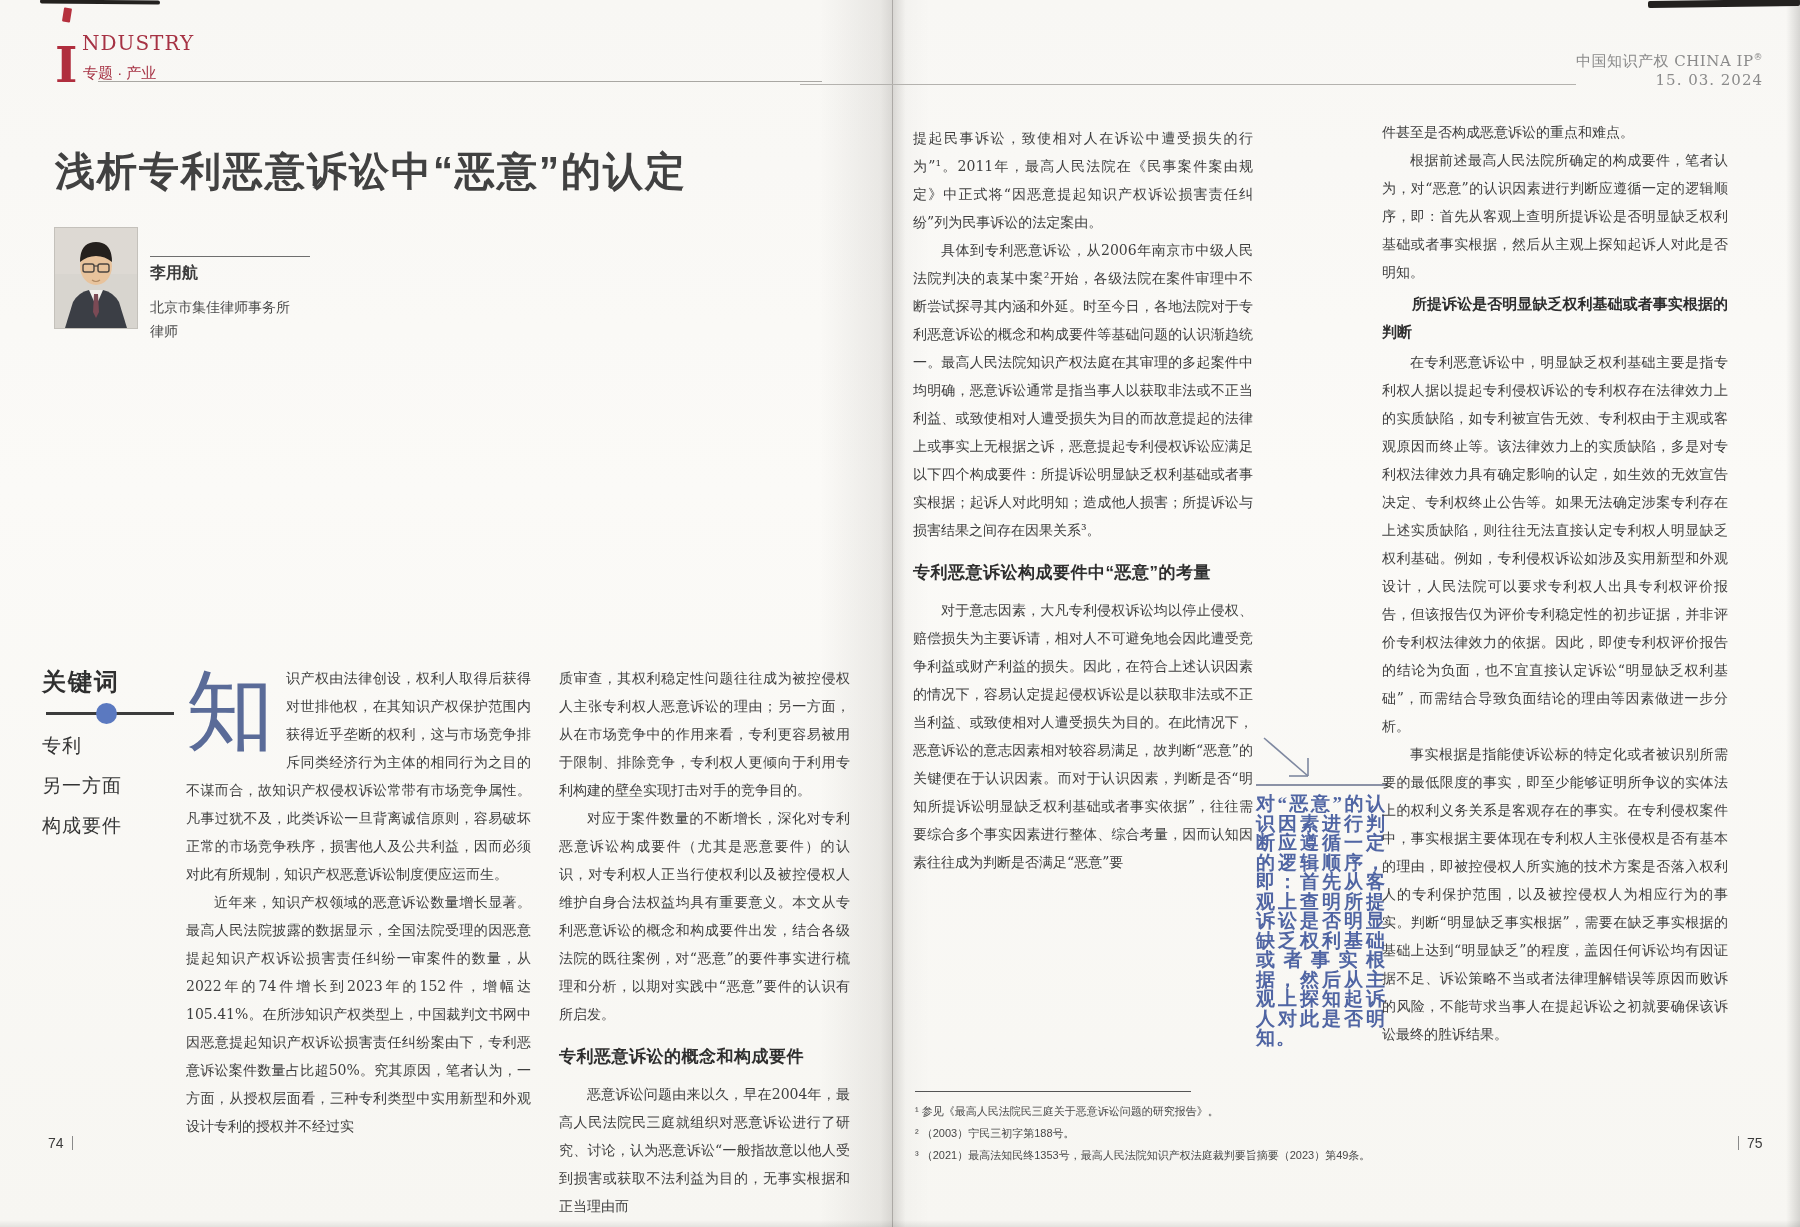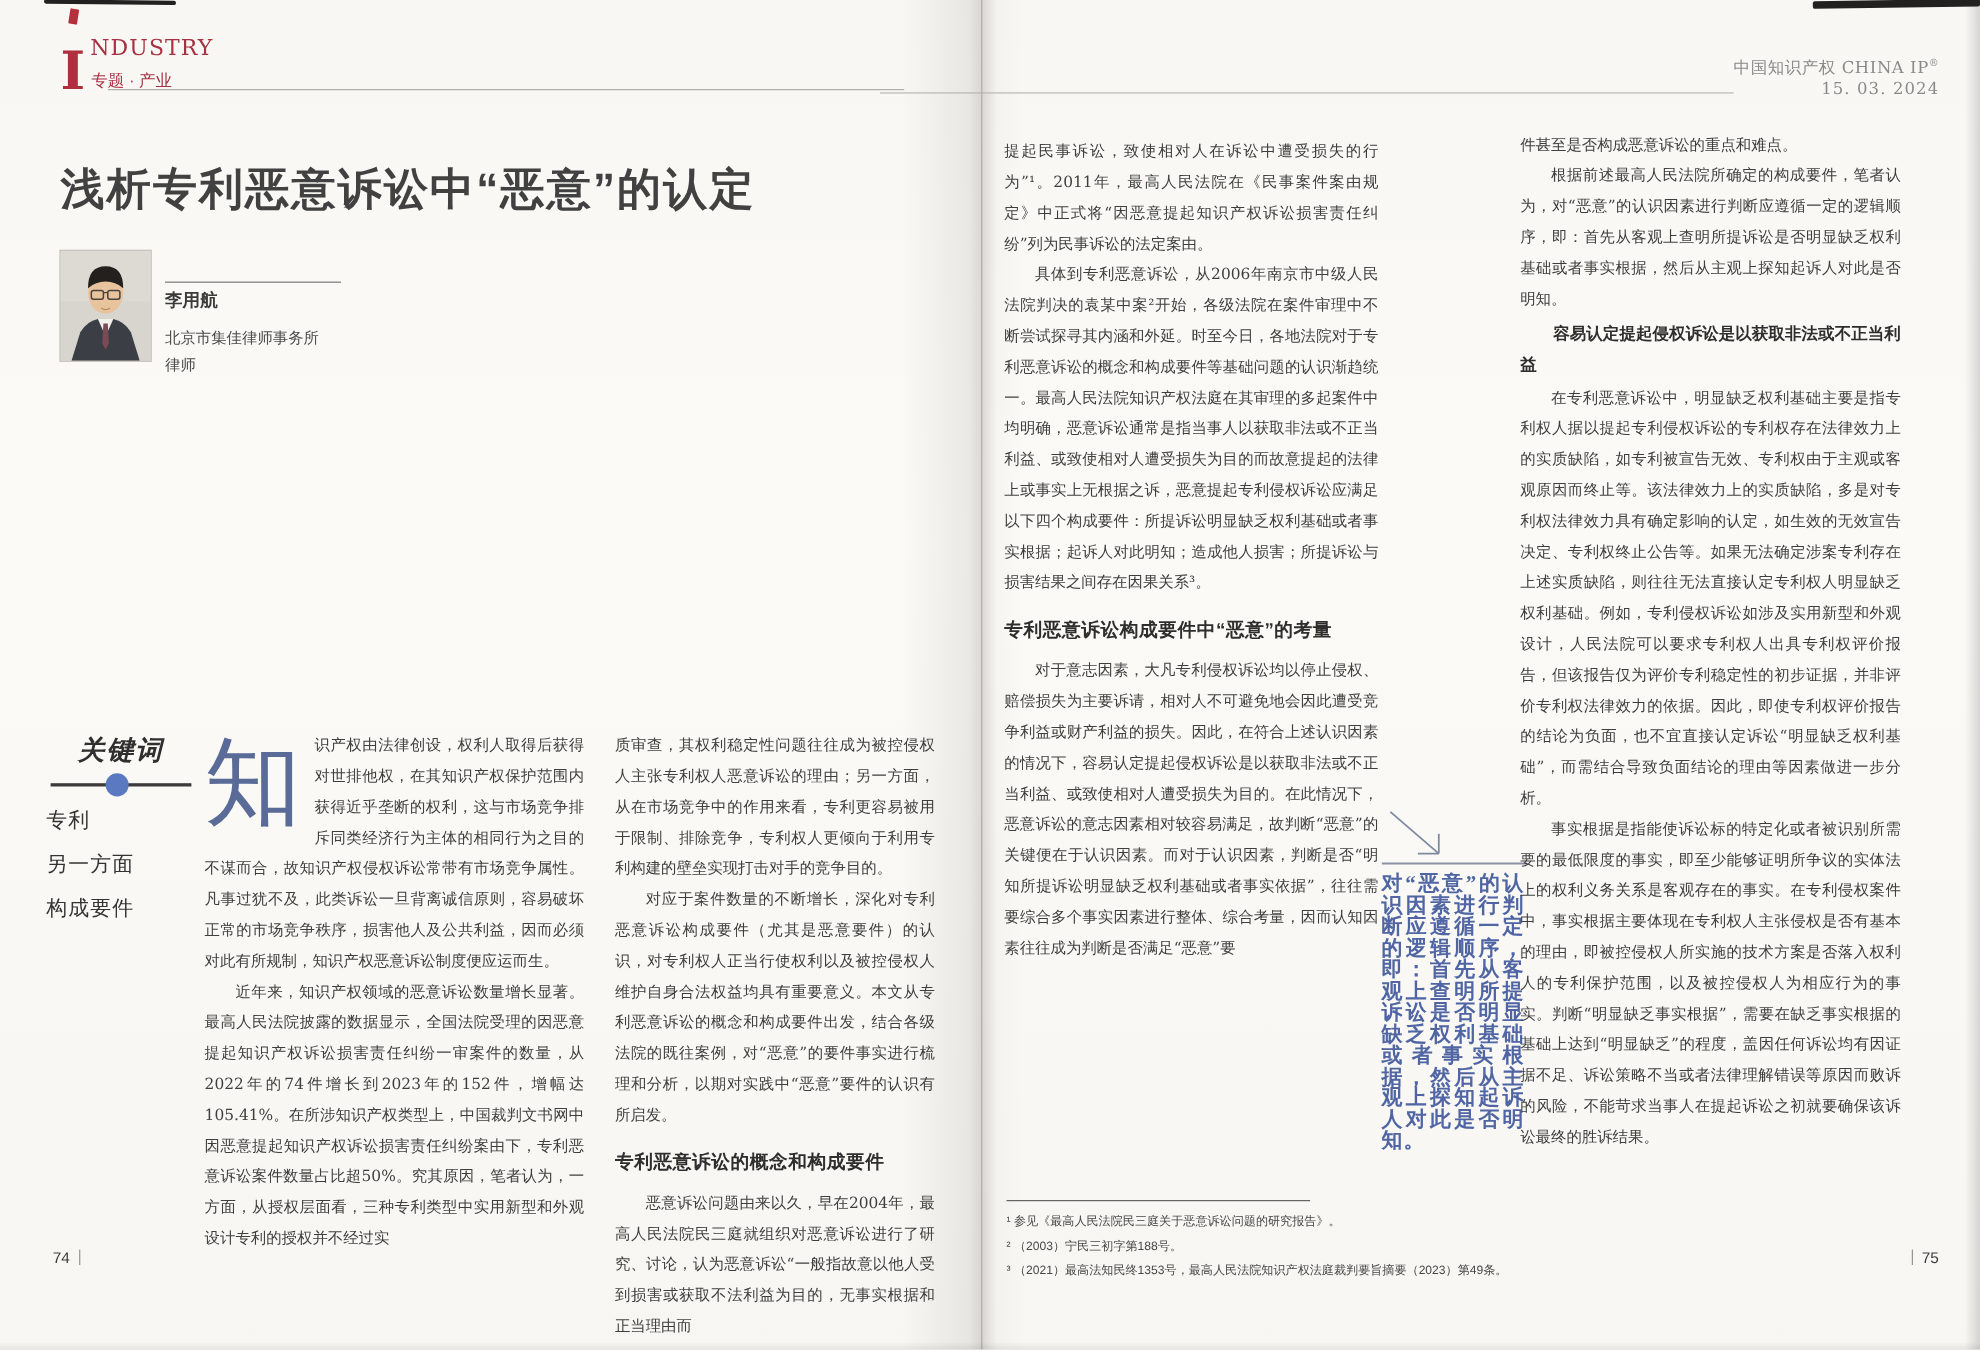--- a/index.html
+++ b/index.html
@@ -32,21 +32,21 @@
   .date{left:1280px;top:71px;width:483px;text-align:right;font-size:15px;color:#8a8a8a;letter-spacing:1px;}
   .hdr-rule-right{left:800px;top:84px;width:776px;height:1px;background:#b4b2ae;}
   
   .title{left:55px;top:144px;width:780px;font-family:"Liberation Sans",sans-serif;font-weight:bold;font-size:40px;letter-spacing:2px;color:#414141;}
   .photo{left:55px;top:228px;width:82px;height:100px;background:#d6d3cd;box-shadow:0 0 0 1px #c4c1bb;}
   .auth-rule{left:150px;top:256px;width:160px;height:1px;background:#6e6e6e;}
   .auth-name{left:150px;top:263px;font-family:"Liberation Sans",sans-serif;font-weight:bold;font-size:16px;color:#3b3b3b;}
   .auth-org{left:150px;top:299px;font-family:"Liberation Sans",sans-serif;font-size:14px;color:#4c4c4c;}
   .auth-role{left:150px;top:323px;font-family:"Liberation Sans",sans-serif;font-size:14px;color:#4c4c4c;}
   
-  .kw-label{left:42px;top:666px;width:136px;text-align:center;font-weight:bold;font-size:24px;color:#2f2f2f;letter-spacing:2px;font-style:italic;}
+  .kw-label{left:42px;top:666px;width:136px;font-weight:bold;font-size:24px;color:#2f2f2f;letter-spacing:2px;}
   .kw-sep{left:46px;top:712px;width:128px;height:3px;background:#3c3c3c;}
   .kw-dot{left:96px;top:703px;width:21px;height:21px;border-radius:50%;background:#5b79c0;}
   .kw-items{left:42px;top:733px;width:136px;text-align:left;font-size:19px;color:#333;letter-spacing:1px;}
   .kw-items div{margin-bottom:14px;}
   
   .col{position:absolute;text-align:justify;font-size:14px;line-height:28px;color:#3e3e3e;}
   .col p{margin:0;}
   .bp{text-indent:2em;}
   .bp-cont{text-indent:0;}
   .dropcap{float:left;font-size:88px;line-height:82px;width:96px;color:#5a6b98;font-family:"DejaVu Serif",serif;margin:6px 4px 0 0;}
@@ -156,21 +156,21 @@
       <line x1="52" y1="40" x2="52" y2="22" stroke="#7e88a0" stroke-width="1.6"></line>
       <line x1="52" y1="40" x2="33" y2="40" stroke="#7e88a0" stroke-width="1.6"></line>
       <line x1="0" y1="49" x2="132" y2="49" stroke="#8b92a6" stroke-width="2"></line>
     </svg>
   </div>
   <div class="abs pullquote">对“恶意”的认识因素进行判断应遵循一定的逻辑顺序，即：首先从客观上查明所提诉讼是否明显缺乏权利基础或者事实根据，然后从主观上探知起诉人对此是否明知。</div>
 
   <div class="col r-col2">
     <p class="bp-cont">件甚至是否构成恶意诉讼的重点和难点。</p>
     <p class="bp">根据前述最高人民法院所确定的构成要件，笔者认为，对“恶意”的认识因素进行判断应遵循一定的逻辑顺序，即：首先从客观上查明所提诉讼是否明显缺乏权利基础或者事实根据，然后从主观上探知起诉人对此是否明知。</p>
-    <p class="inline-subhead">容易认定提起侵权诉讼是以获取非法或不正当利益</p>
+    <p class="inline-subhead">所提诉讼是否明显缺乏权利基础或者事实根据的判断</p>
     <p class="bp">在专利恶意诉讼中，明显缺乏权利基础主要是指专利权人据以提起专利侵权诉讼的专利权存在法律效力上的实质缺陷，如专利被宣告无效、专利权由于主观或客观原因而终止等。该法律效力上的实质缺陷，多是对专利权法律效力具有确定影响的认定，如生效的无效宣告决定、专利权终止公告等。如果无法确定涉案专利存在上述实质缺陷，则往往无法直接认定专利权人明显缺乏权利基础。例如，专利侵权诉讼如涉及实用新型和外观设计，人民法院可以要求专利权人出具专利权评价报告，但该报告仅为评价专利稳定性的初步证据，并非评价专利权法律效力的依据。因此，即使专利权评价报告的结论为负面，也不宜直接认定诉讼“明显缺乏权利基础”，而需结合导致负面结论的理由等因素做进一步分析。</p>
     <p class="bp">事实根据是指能使诉讼标的特定化或者被识别所需要的最低限度的事实，即至少能够证明所争议的实体法上的权利义务关系是客观存在的事实。在专利侵权案件中，事实根据主要体现在专利权人主张侵权是否有基本的理由，即被控侵权人所实施的技术方案是否落入权利人的专利保护范围，以及被控侵权人为相应行为的事实。判断“明显缺乏事实根据”，需要在缺乏事实根据的基础上达到“明显缺乏”的程度，盖因任何诉讼均有因证据不足、诉讼策略不当或者法律理解错误等原因而败诉的风险，不能苛求当事人在提起诉讼之初就要确保该诉讼最终的胜诉结果。</p>
   </div>
 
   <div class="abs fn-rule"></div>
   <div class="abs footnotes">
     <div>¹ 参见《最高人民法院民三庭关于恶意诉讼问题的研究报告》。</div>
     <div>² （2003）宁民三初字第188号。</div>
     <div>³ （2021）最高法知民终1353号，最高人民法院知识产权法庭裁判要旨摘要（2023）第49条。</div>
   </div>

